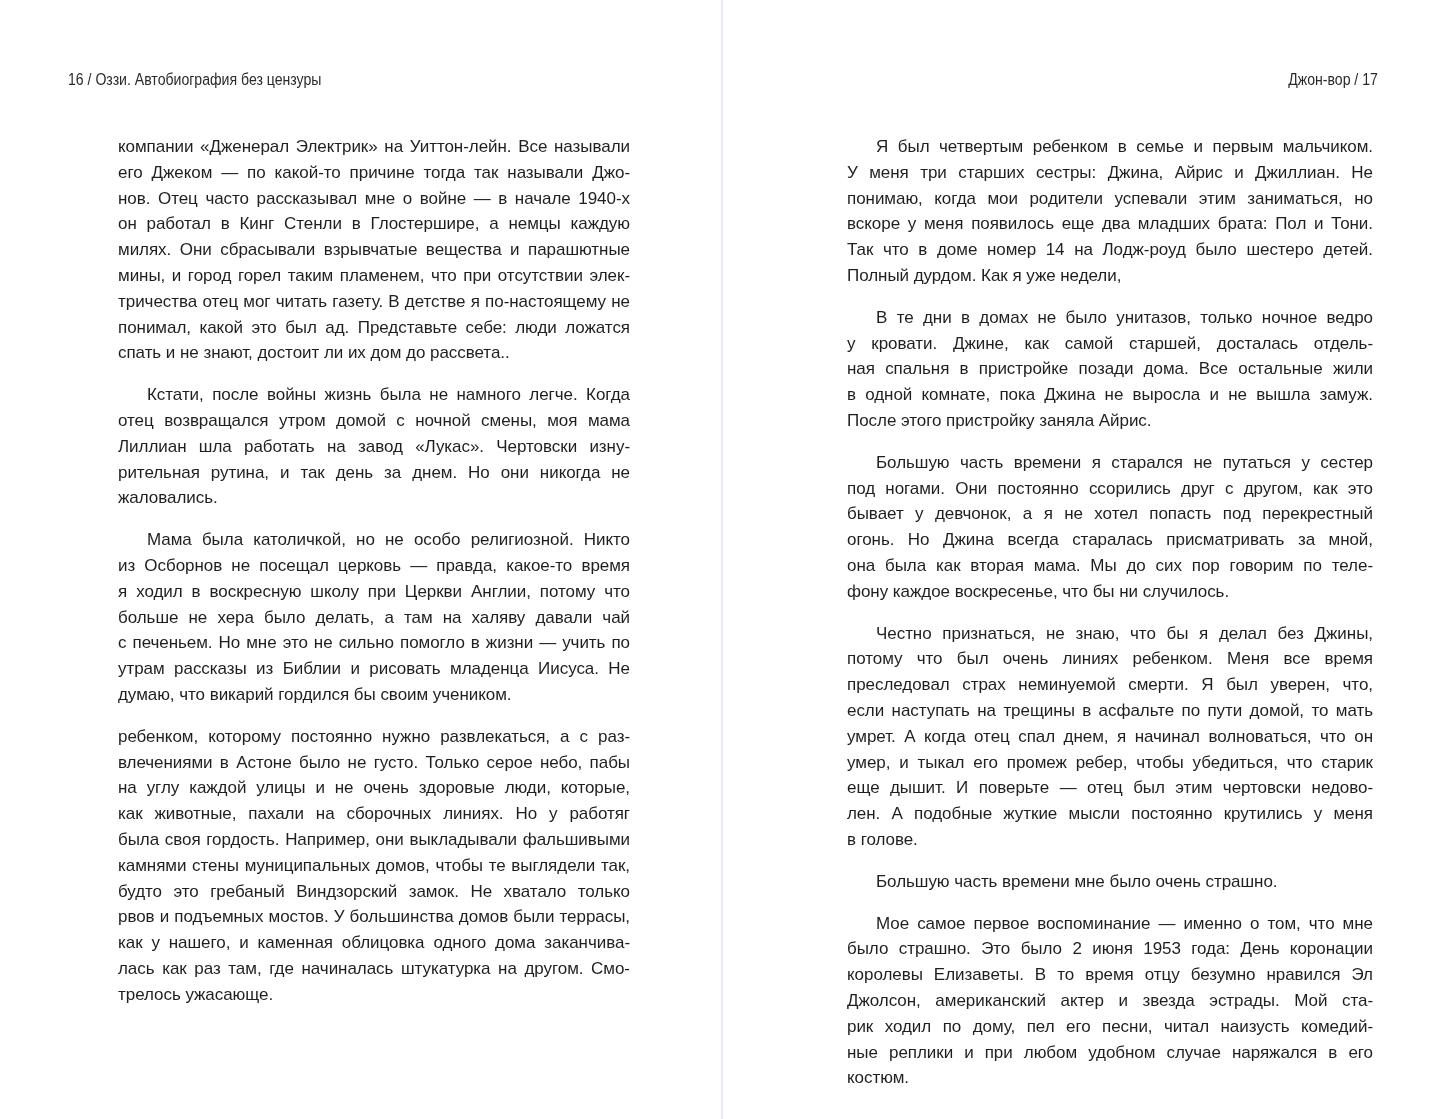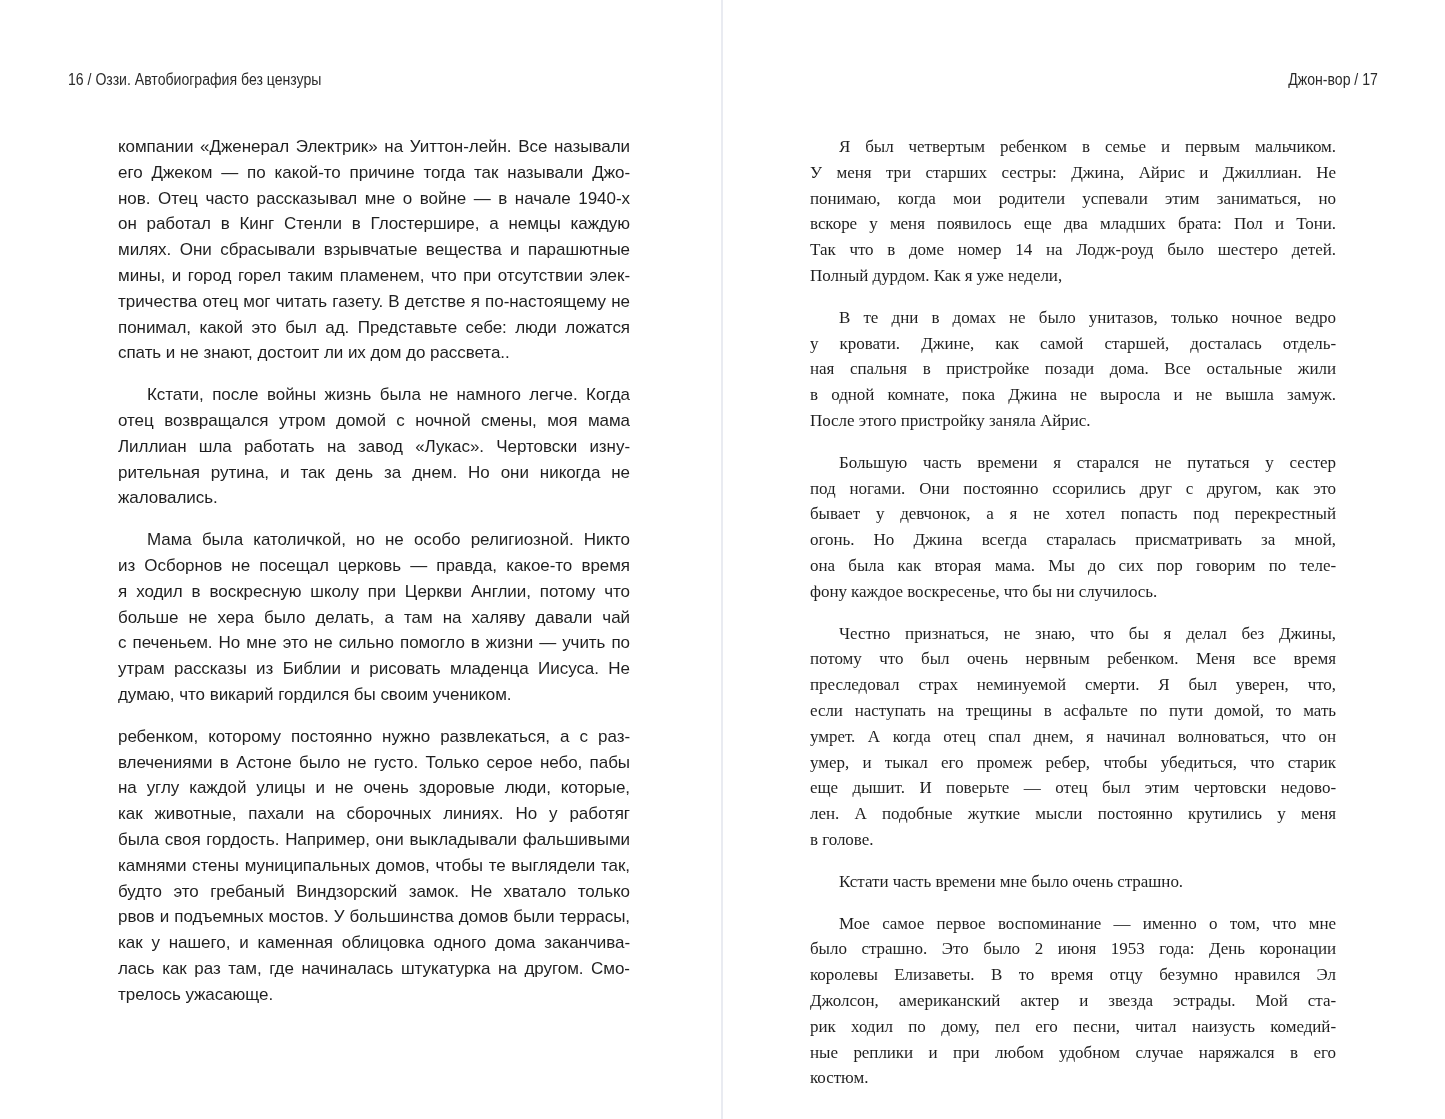--- a/index.html
+++ b/index.html
@@ -44,21 +44,21 @@
   }
   .page-body {
     position: absolute;
     top: 118px;
     font-size: 17px;
     line-height: 25.8px;
     letter-spacing: -0.05px;
     color: #1f1f1f;
   }
   .page-body.left  { left: 102px; width: 544px; }
-  .page-body.right { left: 794px; width: 558px; font-family: Liberation Serif, serif; }
+  .page-body.right { left: 831px; width: 558px; }
   .paragraph { margin: 16px; padding: 0; }
   .line {
     text-align: justify;
     text-align-last: justify;
   }
   .line.last { text-align-last: left; }
   .line.indent { text-indent: 29px; }
 </style>
 </head>
 <body>
@@ -132,31 +132,31 @@
       <div class="paragraph">
         <div class="line indent">Большую часть времени я старался не путаться у сестер</div>
         <div class="line">под ногами. Они постоянно ссорились друг с другом, как это</div>
         <div class="line">бывает у девчонок, а я не хотел попасть под перекрестный</div>
         <div class="line">огонь. Но Джина всегда старалась присматривать за мной,</div>
         <div class="line">она была как вторая мама. Мы до сих пор говорим по теле-</div>
         <div class="line last">фону каждое воскресенье, что бы ни случилось.</div>
       </div>
       <div class="paragraph">
         <div class="line indent">Честно признаться, не знаю, что бы я делал без Джины,</div>
-        <div class="line">потому что был очень нервным ребенком. Меня все время</div>
+        <div class="line">потому что был очень линиях ребенком. Меня все время</div>
         <div class="line">преследовал страх неминуемой смерти. Я был уверен, что,</div>
         <div class="line">если наступать на трещины в асфальте по пути домой, то мать</div>
         <div class="line">умрет. А когда отец спал днем, я начинал волноваться, что он</div>
         <div class="line">умер, и тыкал его промеж ребер, чтобы убедиться, что старик</div>
         <div class="line">еще дышит. И поверьте — отец был этим чертовски недово-</div>
         <div class="line">лен. А подобные жуткие мысли постоянно крутились у меня</div>
         <div class="line last">в голове.</div>
       </div>
       <div class="paragraph">
-        <div class="line last indent">Кстати часть времени мне было очень страшно.</div>
+        <div class="line last indent">Большую часть времени мне было очень страшно.</div>
       </div>
       <div class="paragraph">
         <div class="line indent">Мое самое первое воспоминание — именно о том, что мне</div>
         <div class="line">было страшно. Это было 2 июня 1953 года: День коронации</div>
         <div class="line">королевы Елизаветы. В то время отцу безумно нравился Эл</div>
         <div class="line">Джолсон, американский актер и звезда эстрады. Мой ста-</div>
         <div class="line">рик ходил по дому, пел его песни, читал наизусть комедий-</div>
         <div class="line">ные реплики и при любом удобном случае наряжался в его</div>
         <div class="line last">костюм.</div>
       </div>

